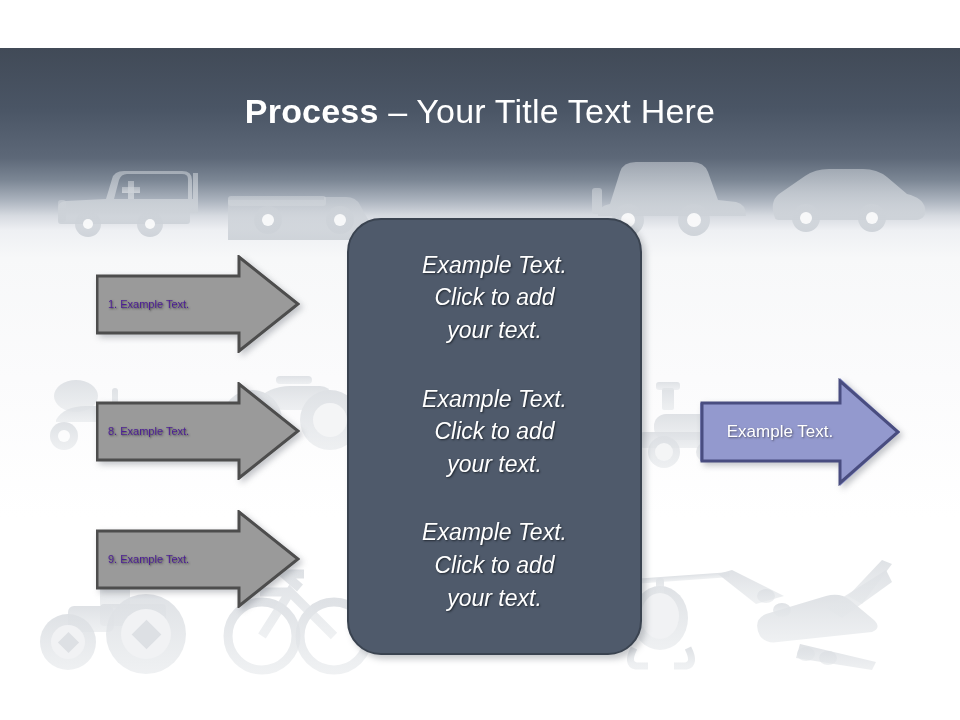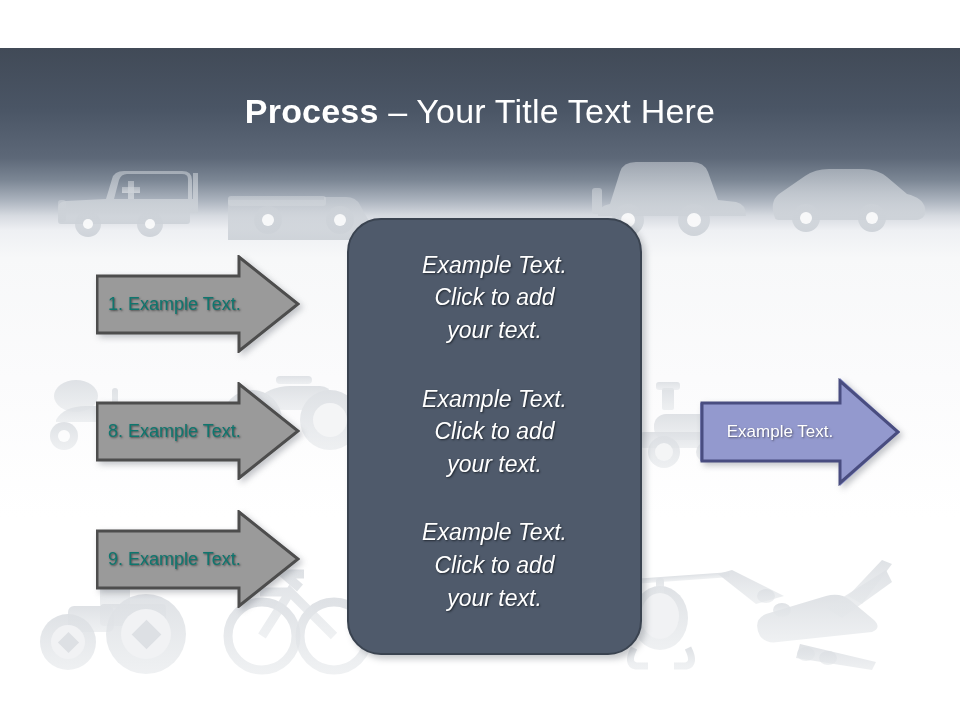--- a/index.html
+++ b/index.html
@@ -80,22 +80,22 @@
   }
   .step-arrow .arrow-label {
     position: absolute;
     left: 12px;
     top: 0;
     width: 150px;
     height: 98px;
     display: flex;
     align-items: center;
     justify-content: flex-start;
-    color: #0f766e;
-    font-size: 18px;
+    color: #4c1d95;
+    font-size: 11px;
     text-shadow: 1px 1px 2px rgba(60,60,60,0.85);
     white-space: nowrap;
   }
 
   #step-1 { left: 96px;  top: 207px; }
   #step-2 { left: 96px;  top: 334px; }
   #step-3 { left: 96px;  top: 462px; }
 
   
   #result-arrow {

